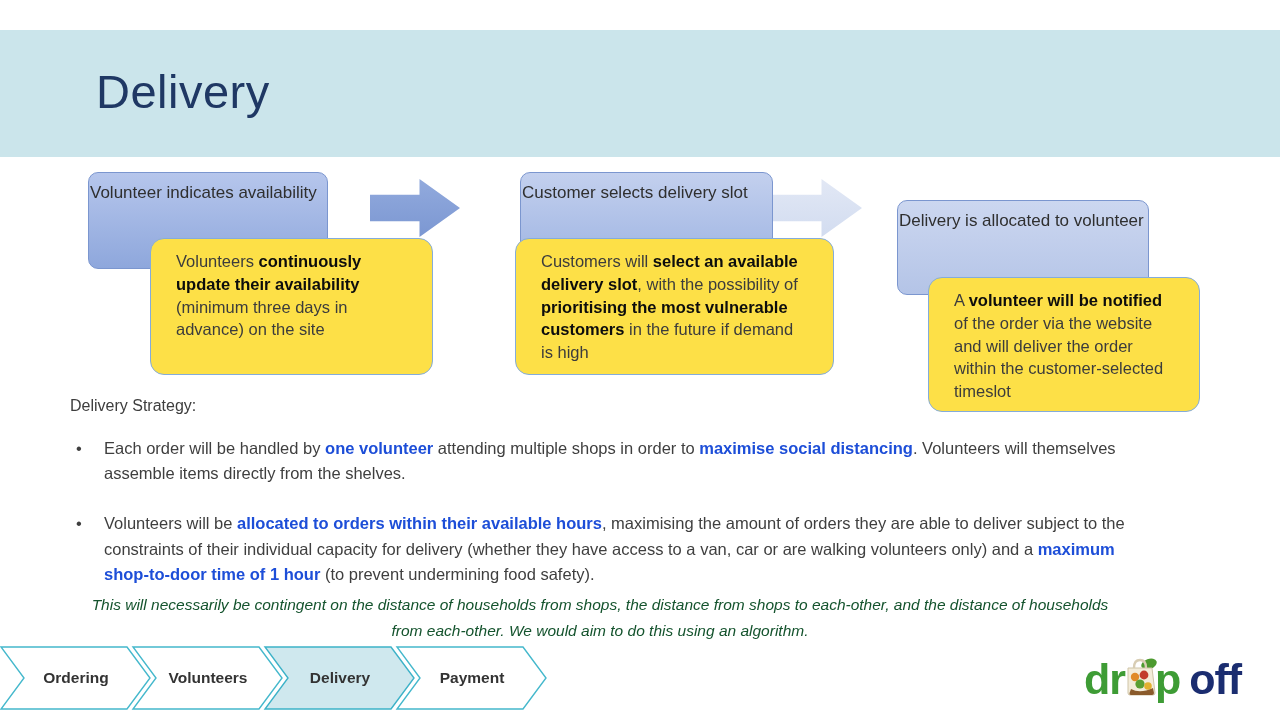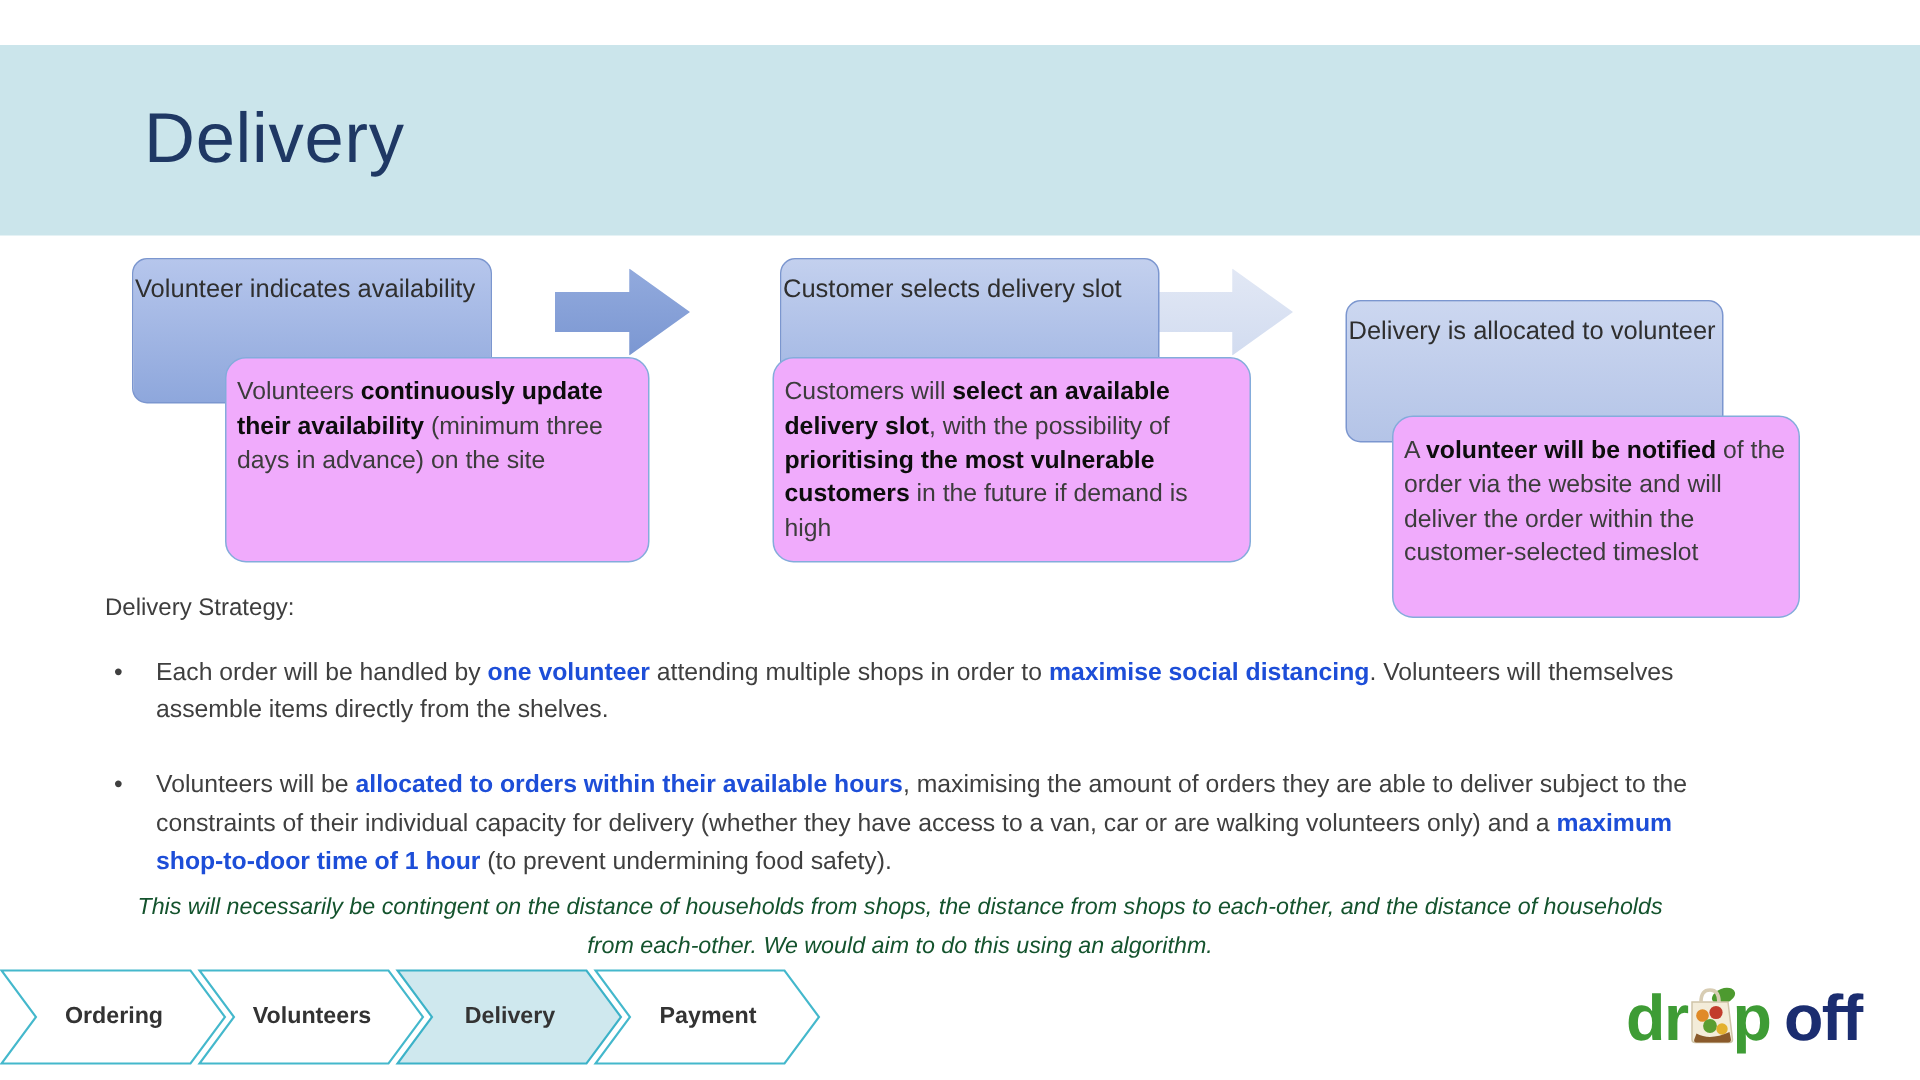--- a/index.html
+++ b/index.html
@@ -17,22 +17,22 @@
   .pbox1{left:88px;top:172px;width:240px;height:97px;background:linear-gradient(180deg,#b6c6ec 0%,#8ea7dc 100%);}
   .pbox2{left:520px;top:172px;width:253px;height:97px;background:linear-gradient(180deg,#c3d0ee 0%,#9db3e2 100%);}
   .pbox3{left:897px;top:176px;width:252px;height:95px;background:linear-gradient(180deg,#ccd7f0 0%,#b4c4e7 100%);margin-top:24px;}
 
   .parrow{position:absolute;width:90px;height:58px;z-index:0;
           clip-path:polygon(0 27%,55% 27%,55% 0,100% 50%,55% 100%,55% 73%,0 73%);}
   .parrow1{left:370px;top:179px;background:linear-gradient(180deg,#92aadd,#7b97d2);}
   .parrow2{left:772px;top:179px;background:linear-gradient(180deg,#e2e8f5,#d2dcf0);}
 
   
-  .callout{position:absolute;background:#f0abfc;border:1px solid #84acdb;border-radius:14px;box-sizing:border-box;
-           padding:11px 7px;font-size:16.5px;line-height:1.38;color:#3c3c3c;z-index:2;}
+  .callout{position:absolute;background:#fde047;border:1px solid #84acdb;border-radius:14px;box-sizing:border-box;
+           padding:11px 25px;font-size:16.5px;line-height:1.38;color:#3c3c3c;z-index:2;}
   .callout .b{font-weight:bold;color:#0d0d0d;}
   .callout1{left:150px;top:238px;width:283px;height:137px;}
   .callout2{left:515px;top:238px;width:319px;height:137px;}
   .callout3{left:928px;top:237px;width:272px;height:135px;margin-top:40px;}
 
   
   .strategy-heading{position:absolute;left:70px;top:397px;font-size:16px;color:#3d3d3d;}
   .bullets{position:absolute;left:70px;top:436px;width:1070px;margin:0;padding:0;list-style:none;
            font-size:16.5px;line-height:1.53;color:#3f3f3f;}
   .bullets li{position:relative;padding-left:34px;margin-bottom:25px;}

